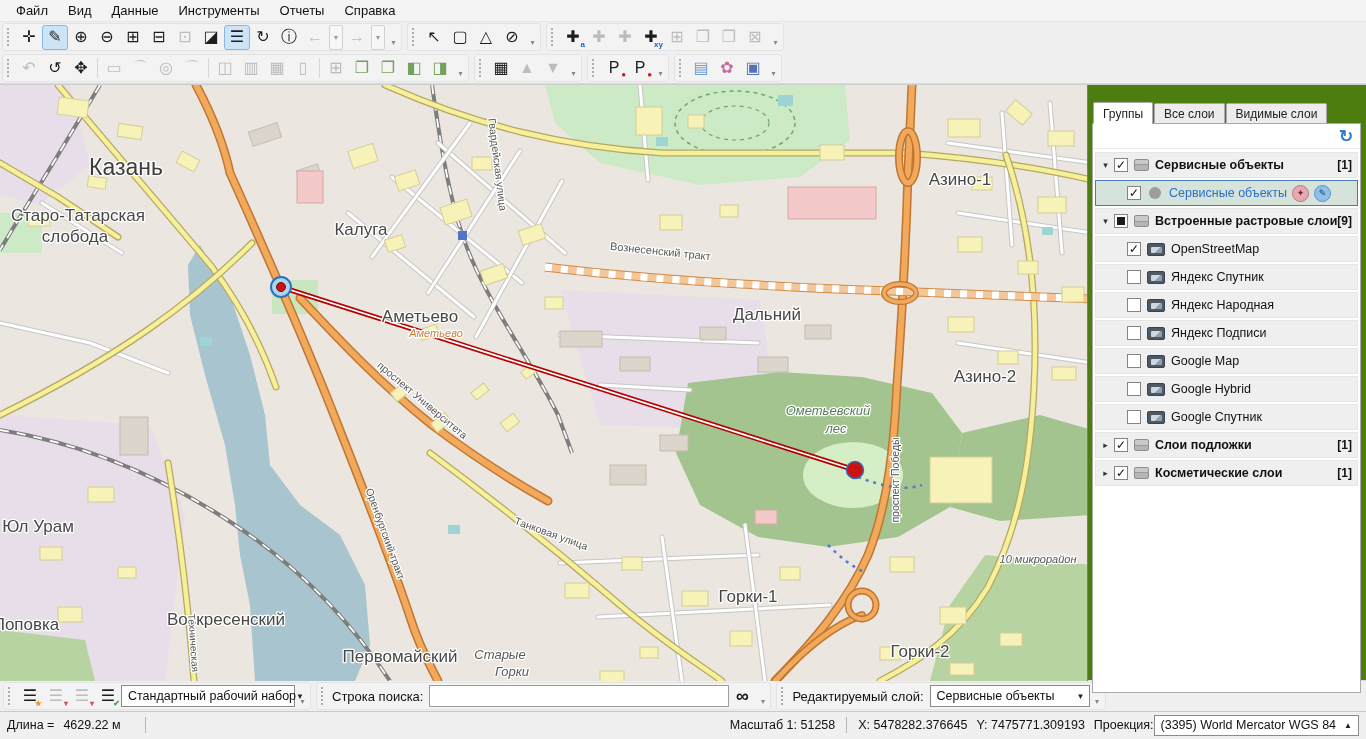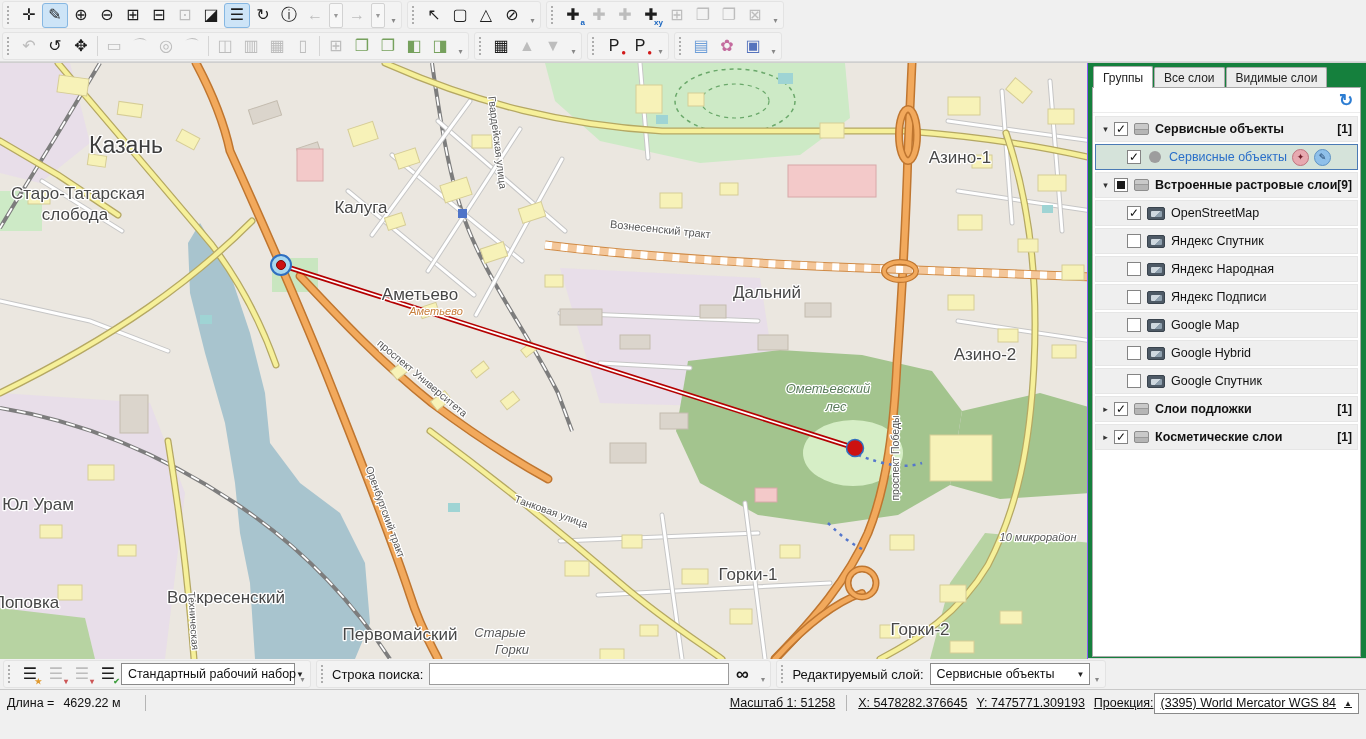--- a/index.html
+++ b/index.html
@@ -30,21 +30,21 @@
   .tb-sep { width:1px; height:20px; background:#d5d5d5; margin:0 3px; }
   .tb-more { width:11px; height:24px; display:flex; align-items:flex-end; justify-content:center; font-size:8px; color:#888; padding-bottom:2px; margin-left:2px; }
 
   
   .content { display:flex; height:596px; border-top:1px solid #cfcfcf; }
   #map-area { width:1092px; height:596px; position:relative; background:#ebe7e0; border-right:1px solid #8b5cf6; overflow:hidden; }
   #map-area svg { display:block; }
   svg text { font-family:"Liberation Sans", sans-serif; paint-order:stroke; stroke:#ffffff; stroke-width:2.6px; stroke-linejoin:round; }
 
   
-  #side-panel { flex:1; background:#15803d; padding:2px 5px 0 4px; }
+  #side-panel { flex:1; background:#4d7c0f; padding:16px 5px 0 4px; }
   .tabs { display:flex; font-size:12px; height:22px; align-items:flex-end; margin-left:1px; }
   .tab { padding:3px 9px 3px 9px; background:#ececec; border:1px solid #a9a9a9; border-bottom:none; border-radius:2px 2px 0 0; margin-right:1px; color:#222; cursor:pointer; position:relative; top:1px; }
   .tab.active { background:#ffffff; z-index:3; padding-top:4px; }
   .panel-body { border:1px solid #a9a9a9; background:#fff; height:570px; display:flex; flex-direction:column; position:relative; z-index:2; }
   .filter-row { height:25px; display:flex; align-items:center; border-bottom:1px solid #ececec; padding:2px 4px 2px 2px; }
   .filter-input { flex:1; height:20px; border:none; outline:none; font-size:12px; padding:0 4px; }
   .refresh-btn { width:20px; height:20px; display:flex; align-items:center; justify-content:center; color:#2d7dd2; font-weight:bold; font-size:17px; cursor:pointer; }
   .tree { flex:1; overflow:hidden; padding:3px 2px 0 2px; background:#fff; }
   .trow { display:flex; align-items:center; height:26px; margin-bottom:2px; background:#efefef; border:1px solid #e6e6e6; font-size:12.5px; padding:0 5px 0 3px; cursor:default; }
   .trow.selected { background:#d5e3da; border:1px solid #4a7ab5; }
@@ -70,30 +70,38 @@
   .combo { display:flex; align-items:center; background:#fff; border:1px solid #8a8a8a; height:22px; font-size:12.5px; padding-left:6px; cursor:pointer; }
   .combo .cval { white-space:nowrap; }
   .combo .cbtn { width:16px; height:20px; margin-left:6px; display:flex; align-items:center; justify-content:center; font-size:8px; color:#222; }
   .ws-label { margin:0 6px 0 2px; white-space:nowrap; }
   .search-input { width:300px; height:22px; border:1px solid #9c9c9c; font-size:12.5px; padding:0 4px; outline:none; background:#fff; }
   .bino-btn { width:26px; height:25px; display:flex; align-items:center; justify-content:center; font-size:18px; font-weight:bold; color:#161616; cursor:pointer; }
 
   
   .statusbar { height:27px; display:flex; align-items:center; background:#f0f0f0; border-top:1px solid #c9c9c9; font-size:12.5px; padding:0 7px; }
   .sb-sep { width:1px; height:16px; background:#b5b5b5; margin:0 11px; }
-  .sb-right { margin-left:auto; display:flex; align-items:center;text-decoration:underline; }
+  .sb-right { margin-left:auto; display:flex; align-items:center; }
   .sb-val { margin-left:9px; }
   .proj-combo { display:flex; align-items:center; background:#fff; border:1px solid #8a8a8a; height:21px; padding:0 6px; margin-left:0; cursor:pointer; }
   .proj-combo .up { font-size:8px; margin-left:8px; color:#222; }
 </style>
 </head>
 <body>
 
 <div id="app">
 
+  <div class="menubar" id="menubar">
+      <div class="menu-item">Файл</div>
+      <div class="menu-item">Вид</div>
+      <div class="menu-item">Данные</div>
+      <div class="menu-item">Инструменты</div>
+      <div class="menu-item">Отчеты</div>
+      <div class="menu-item">Справка</div>
+    </div>
 
   <div class="toolbar r1" id="toolbar-row1">
       <div class="tb-group">
         <div class="grip"></div>
         <div class="tb-btn normal">
           <span class="glyph">✛</span>
         </div>
         <div class="tb-btn toggled">
           <span class="glyph">✎</span>
         </div>

